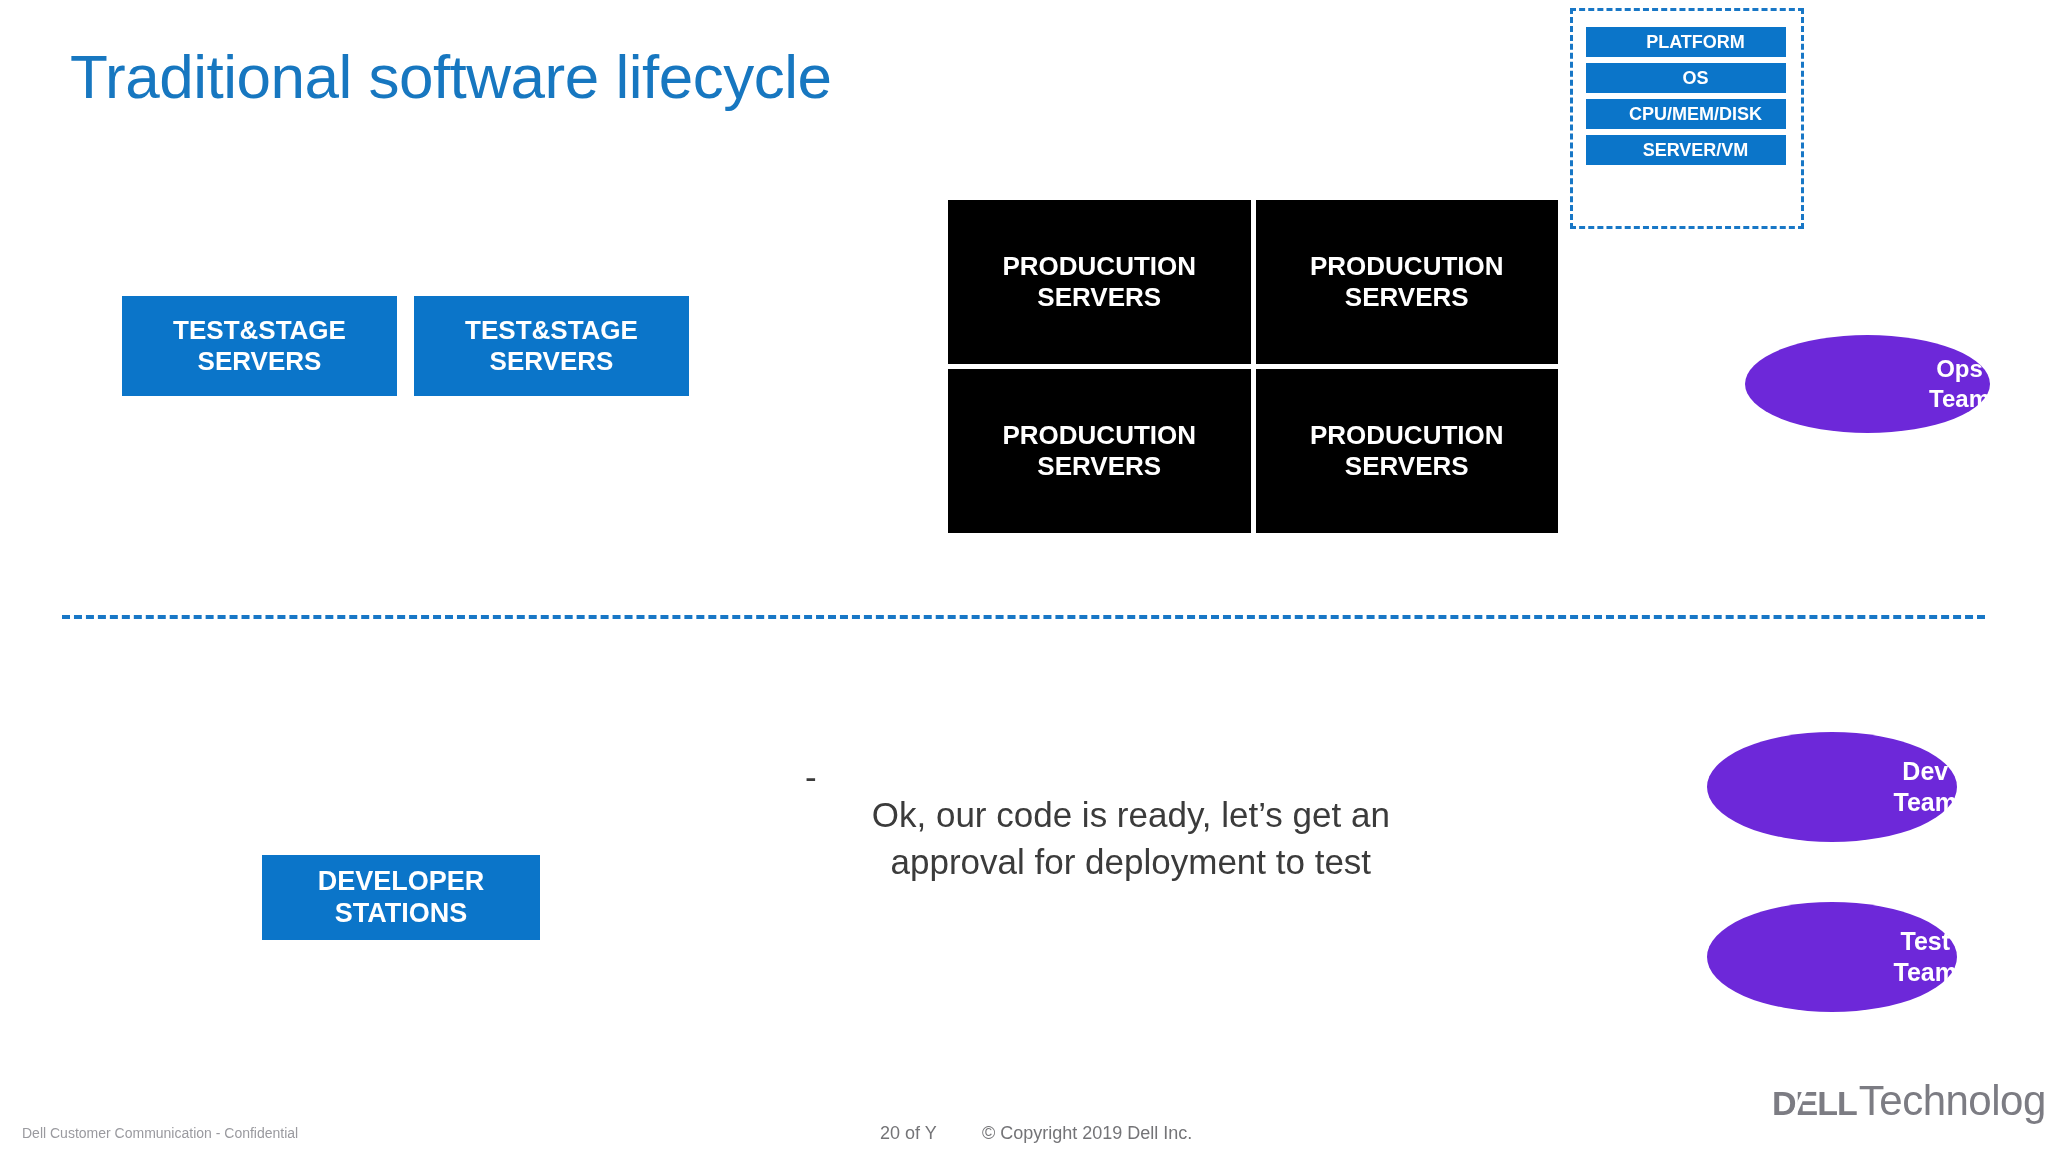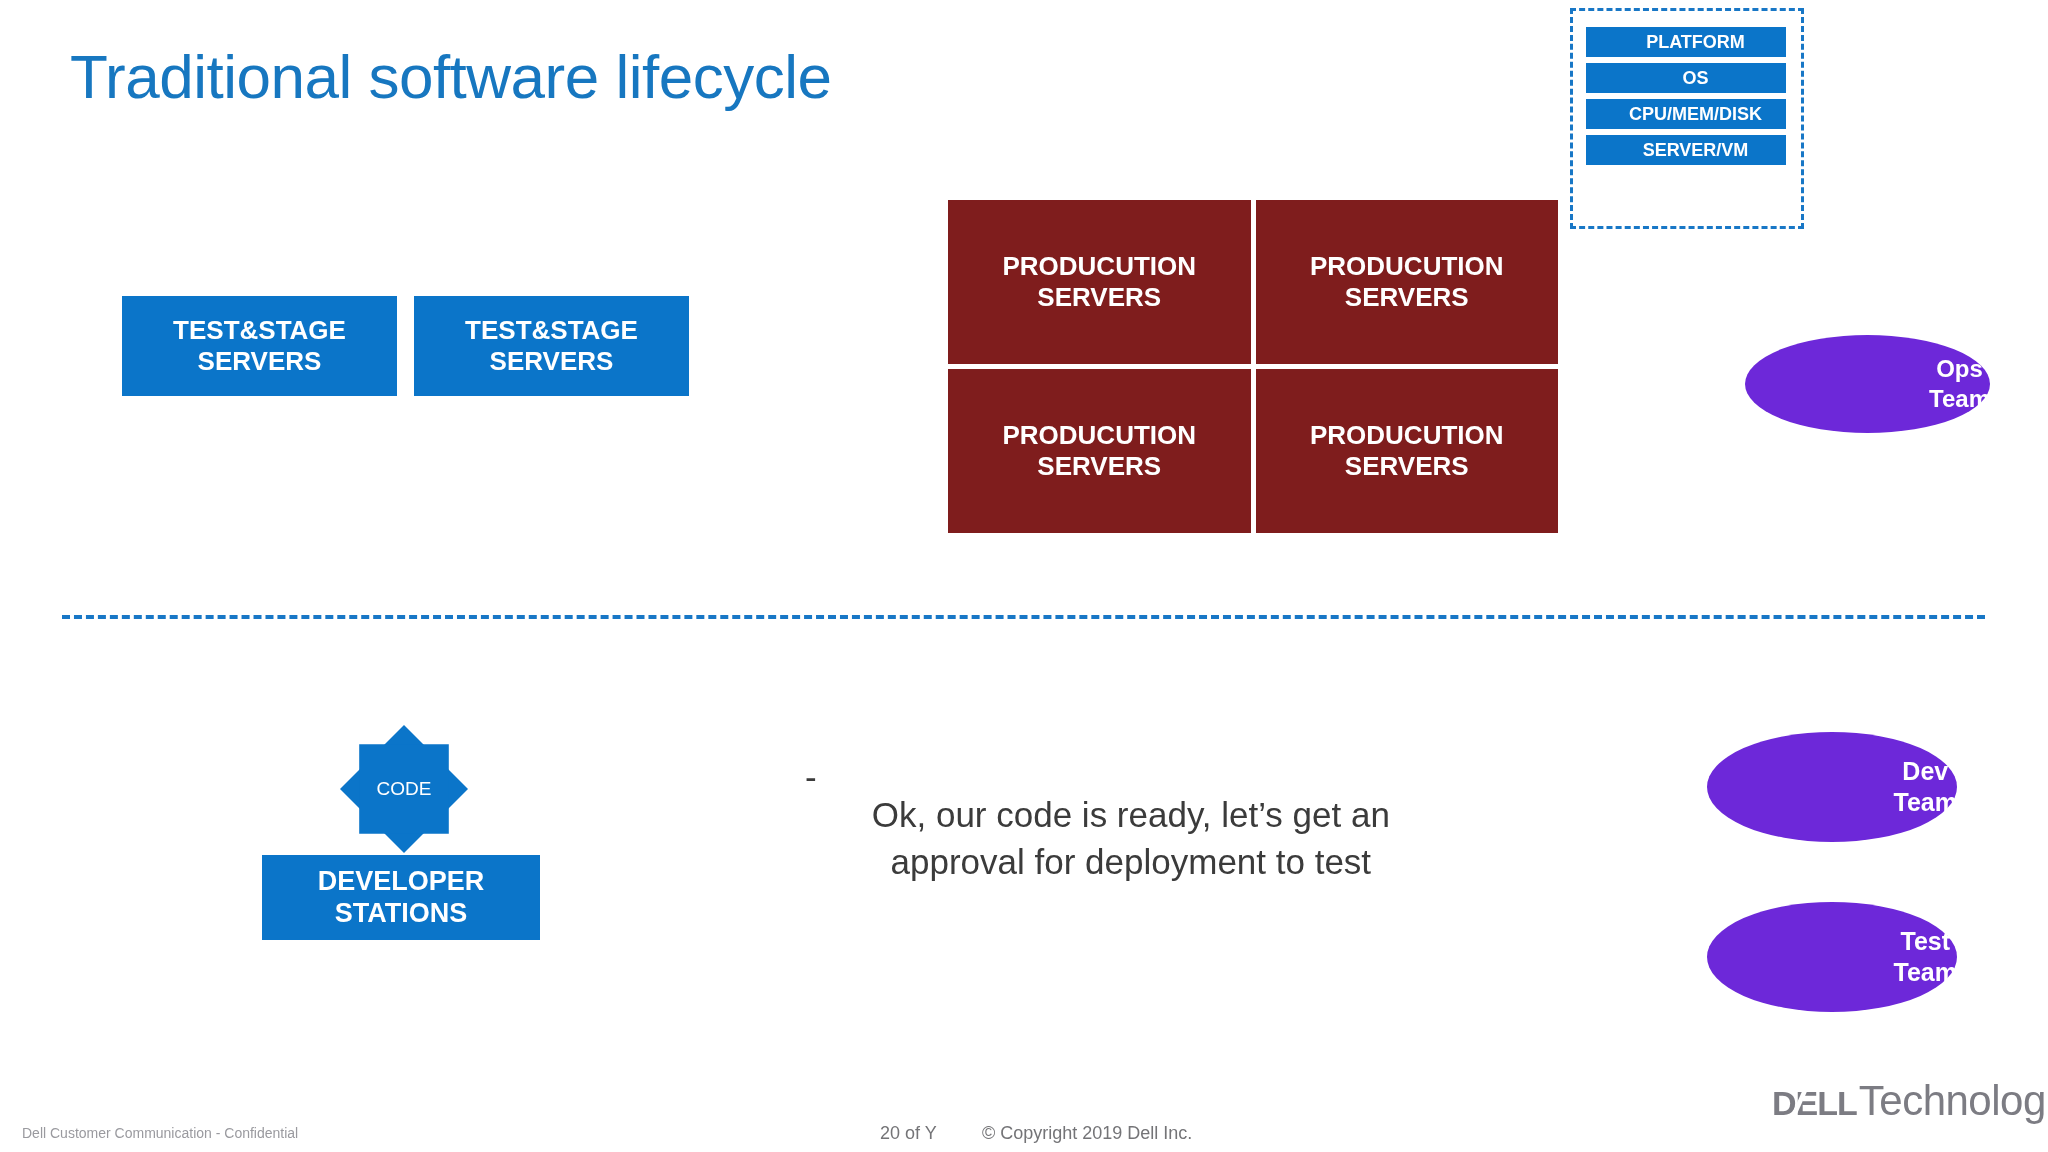--- a/index.html
+++ b/index.html
@@ -63,21 +63,21 @@
     top: 200px;
     width: 610px;
     height: 333px;
     display: grid;
     grid-template-columns: 1fr 1fr;
     grid-template-rows: 1fr 1fr;
     gap: 5px;
   }
   .production-cell {
     position: relative;
-    background: #7f1d1d;
+    background: #000000;
     color: #ffffff;
     font-weight: bold;
     font-size: 26px;
     line-height: 1.2;
     display: flex;
     align-items: center;
     justify-content: center;
     text-align: center;
     box-sizing: border-box;
   }
@@ -321,25 +321,20 @@
 
   <div id="ops-team-ellipse" class="team-ellipse">
     <span>
       <span>Ops</span><br>
       <span>Team</span>
     </span>
   </div>
 
   <div id="lifecycle-divider"></div>
 
-  <div id="code-star-wrap">
-    <div class="star-shape star-a"></div>
-    <div class="star-shape star-b"></div>
-    <div id="code-star-label">CODE</div>
-  </div>
 
   <div id="developer-stations-box" class="blue-box">
     <span>DEVELOPER STATIONS</span>
   </div>
 
   <div id="narrative-block">
     <span id="narrative-bullet">-</span>
     <span id="narrative-text">Ok, our code is ready, let’s get an approval for deployment to test</span>
   </div>
 

